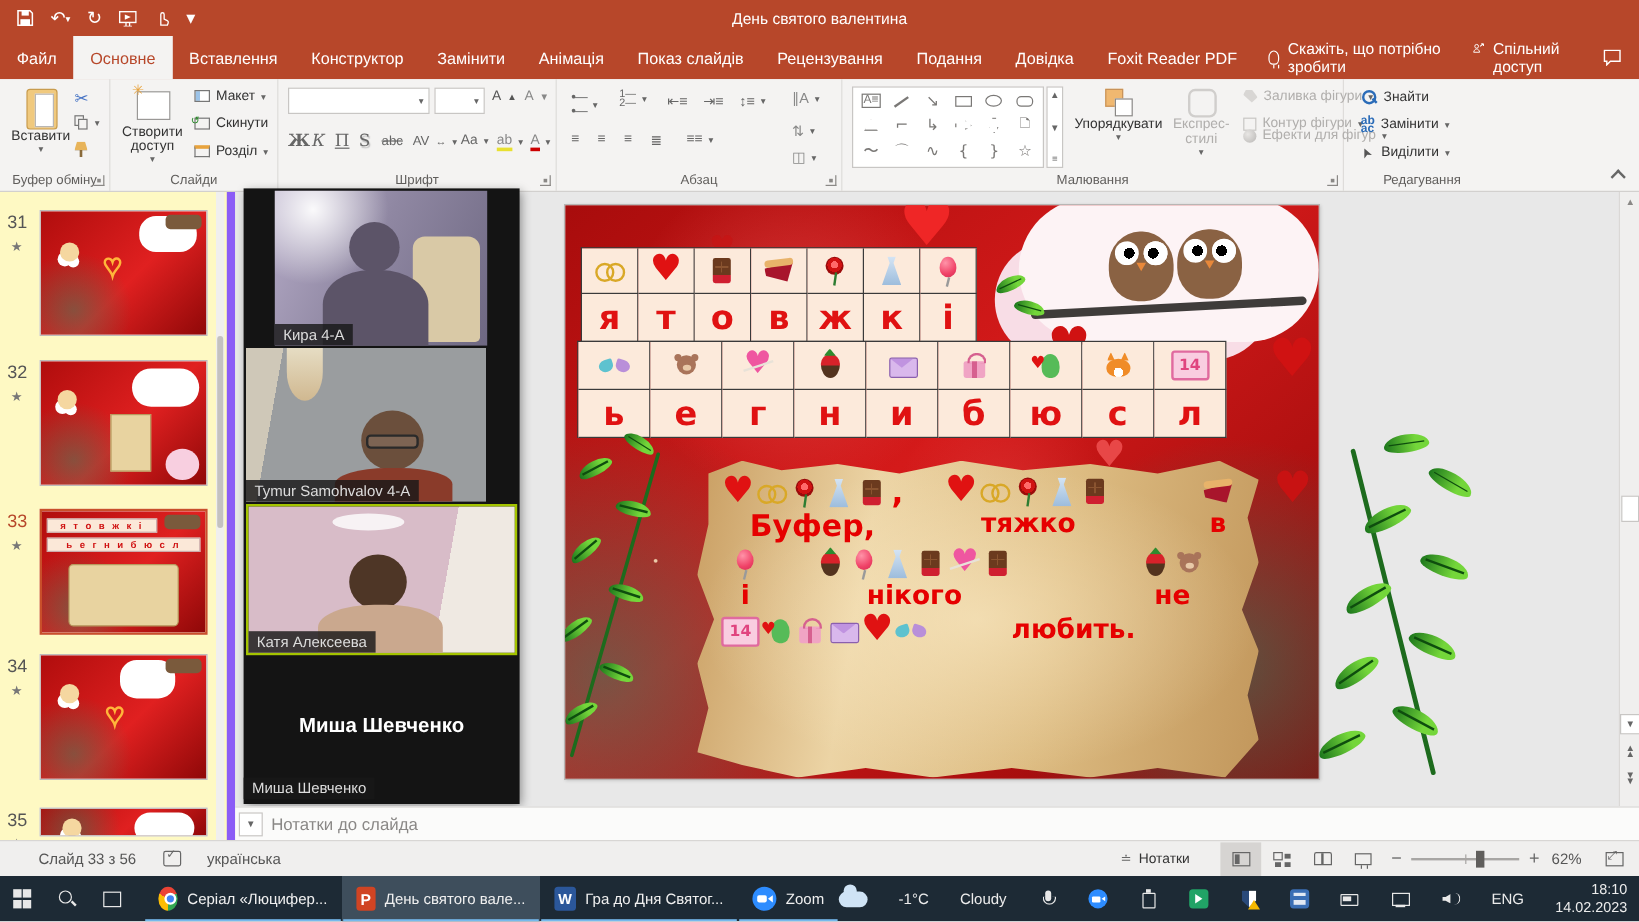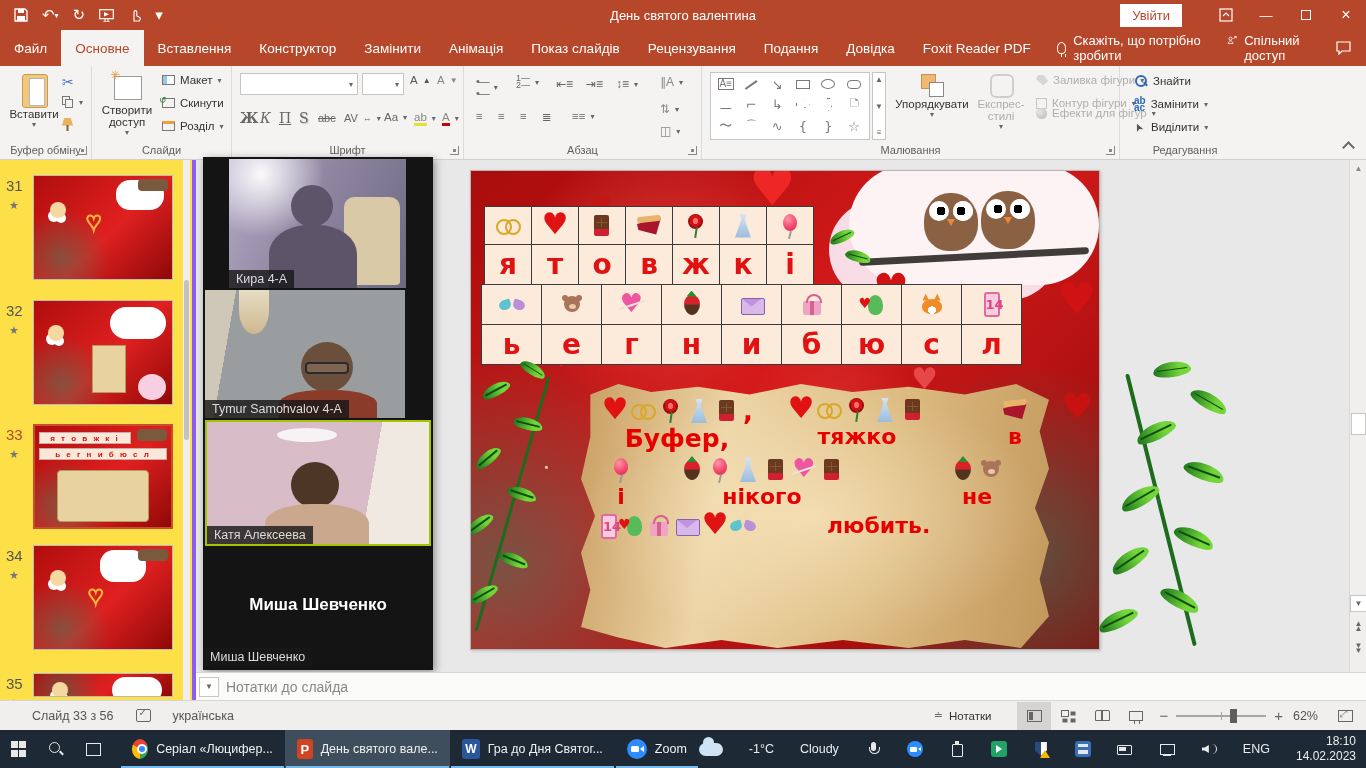--- a/index.html
+++ b/index.html
@@ -68,21 +68,21 @@
   .mag { width:14px; height:14px; position:relative; }
   .mag::before { content:""; position:absolute; left:1px; top:1px; width:8px; height:8px; border:2px solid #2b6cb8; border-radius:50%; }
   .mag::after { content:""; position:absolute; left:9px; top:9px; width:5px; height:2px; background:#2b6cb8; transform:rotate(45deg); }
   .repl { font-size:10px; color:#2b6cb8; font-weight:bold; line-height:7px; text-align:left; }
   .selarrow { width:12px; height:14px; position:relative; }
   .selarrow::before { content:"➤"; position:absolute; transform:rotate(-115deg); color:#555; font-size:11px; left:0; top:1px; }
   .collapse { position:absolute; right:8px; bottom:6px; width:18px; height:14px; }
   .collapse::before { content:""; position:absolute; left:4px; top:4px; width:7px; height:7px; border-left:2px solid #666; border-top:2px solid #666; transform:rotate(45deg); }
 
   
-  .thumbs { position:absolute; left:0; top:160px; width:196px; height:540px; background:#fde047; overflow:hidden; border-right:4px solid #8b5cf6; }
+  .thumbs { position:absolute; left:0; top:160px; width:196px; height:540px; background:#fef9c3; overflow:hidden; border-right:7px solid #8b5cf6; }
   .thumb-item { position:absolute; left:0; width:196px; }
   .tnum { position:absolute; left:6px; top:2px; font-size:15px; color:#555; }
   .thumb-item.current .tnum { color:#b7472a; }
   .tstar { position:absolute; left:9px; top:24px; font-size:11px; color:#777; }
   .tbox { position:absolute; left:33px; top:0; width:140px; height:105px; background:#fff; border:1px solid #bdbbb9; overflow:hidden; }
   .thumb-item.current .tbox { border:2px solid #c94f2a; }
   .mini { position:absolute; inset:0; background:radial-gradient(circle at 20% 80%, rgba(40,140,100,.45), transparent 35%), linear-gradient(135deg,#b00d0d,#e02020 55%,#8f0808); }
   .mini .mheart { position:absolute; font-size:26px; color:transparent; -webkit-text-stroke:2px #ffb53a; text-stroke:2px #ffb53a; }
   .mini .mbubble { position:absolute; background:#fff; border-radius:50%; }
   .mini .mcupid { position:absolute; width:16px; height:16px; background:#f5d7a0; border-radius:50%; box-shadow:-4px 6px 0 -2px #fff, 3px 8px 0 -3px #fff; }
@@ -168,21 +168,21 @@
   .ic-strawberry::before { content:""; position:absolute; left:6px; top:4px; width:16px; height:20px; border-radius:50% 50% 50% 50%/42% 42% 58% 58%; background:linear-gradient(#d8222a 46%,#53331e 50%); }
   .ic-strawberry::after { content:""; position:absolute; left:9px; top:0; width:10px; height:6px; background:#2e8b2e; clip-path:polygon(0 100%,50% 0,100% 100%); }
   .ic-envelope::before { content:""; position:absolute; left:3px; top:7px; width:22px; height:15px; background:#d9b8ec; border:1px solid #8a5fae; border-radius:2px; }
   .ic-envelope::after { content:""; position:absolute; left:4px; top:8px; width:20px; height:8px; background:#c093e0; clip-path:polygon(0 0,50% 100%,100% 0); }
   .ic-gift::before { content:""; position:absolute; left:5px; top:10px; width:18px; height:14px; border-radius:2px; background:linear-gradient(90deg,#f0a4c4 40%,#d6608f 40% 60%,#f0a4c4 60%); }
   .ic-gift::after { content:""; position:absolute; left:8px; top:3px; width:12px; height:7px; border:2px solid #d6608f; border-bottom:none; border-radius:10px 10px 0 0; }
   .ic-dino::before { content:""; position:absolute; left:10px; top:4px; width:15px; height:20px; background:#56bb58; border-radius:48% 52% 42% 42%; }
   .ic-dino::after { content:"♥"; position:absolute; left:1px; top:4px; font-size:14px; color:#e01212; font-family:"DejaVu Sans",sans-serif; }
   .ic-foxes::before { content:""; position:absolute; left:4px; top:8px; width:20px; height:15px; background:radial-gradient(circle at 50% 75%,#fff 0 4px,#f08c28 4px); border-radius:50% 50% 45% 45%; }
   .ic-foxes::after { content:""; position:absolute; left:5px; top:3px; width:18px; height:7px; background:#f08c28; clip-path:polygon(0 100%,18% 0,36% 100%,64% 100%,82% 0,100% 100%); }
-  .ic-cal14 { width:16px; height:25px; background:#f9cde0; border:2px solid #e06a9f; border-radius:3px; color:#e0457f; font-weight:bold; font-size:13px; line-height:21px; text-align:center; font-family:"DejaVu Sans",sans-serif; }
+  .ic-cal14 { width:32px; height:25px; background:#f9cde0; border:2px solid #e06a9f; border-radius:3px; color:#e0457f; font-weight:bold; font-size:13px; line-height:21px; text-align:center; font-family:"DejaVu Sans",sans-serif; }
 
   
   .vscroll { position:absolute; right:0; top:0; width:17px; height:512px; background:#f0efee; border-left:1px solid #dad8d6; }
   .vs-btn { position:absolute; left:1px; width:15px; height:16px; color:#8a8886; font-size:8px; display:flex; align-items:center; justify-content:center; background:#f0efee; }
   .vs-thumb { position:absolute; left:1px; top:253px; width:15px; height:22px; background:#fff; border:1px solid #c8c6c4; }
   .vs-box { position:absolute; left:0px; width:17px; height:17px; background:#fff; border:1px solid #c8c6c4; color:#666; font-size:8px; display:flex; align-items:center; justify-content:center; }
   .dblarrow { display:flex; flex-direction:column; line-height:4.5px; font-size:8px; color:#666; }
 
   
   .zoom-panel { position:absolute; left:203px; top:157px; width:230px; height:513px; background:#141414; box-shadow:2px 2px 8px rgba(0,0,0,.4); }
@@ -287,34 +287,20 @@
           </svg>
         </span>
       <span class="qbtn">
           <svg width="13" height="14" viewBox="0 0 13 14">
             <path d="M6 13V4a1.4 1.4 0 012.8 0v4l2.6 1.2c.8.4 1 1 .8 1.8l-.7 2H6z" fill="none" stroke="#fff" stroke-width="1.1"></path>
           </svg>
         </span>
       <span class="qbtn caret" style="color:#fff">▾</span>
     </div>
     <span class="tb-title">День святого валентина</span>
-    <div class="tb-right">
-      <button class="signin" style="border:none">Увійти</button>
-      <span class="winbtn">
-          <svg width="14" height="14" viewBox="0 0 14 14">
-            <rect x="1" y="1" width="12" height="12" fill="none" stroke="#fff" stroke-width="1.2"></rect>
-            <path d="M4 8l3-3 3 3" fill="none" stroke="#fff" stroke-width="1.2"></path>
-          </svg>
-        </span>
-      <span class="winbtn">—</span>
-      <span class="winbtn">
-          <span class="restore-glyph"></span>
-        </span>
-      <span class="winbtn" style="font-size:16px">×</span>
-    </div>
   </div>
 
   <div class="tabrow">
     <span class="tab">Файл</span>
     <span class="tab active">Основне</span>
     <span class="tab">Вставлення</span>
     <span class="tab">Конструктор</span>
     <span class="tab">Замінити</span>
     <span class="tab">Анімація</span>
     <span class="tab">Показ слайдів</span>

